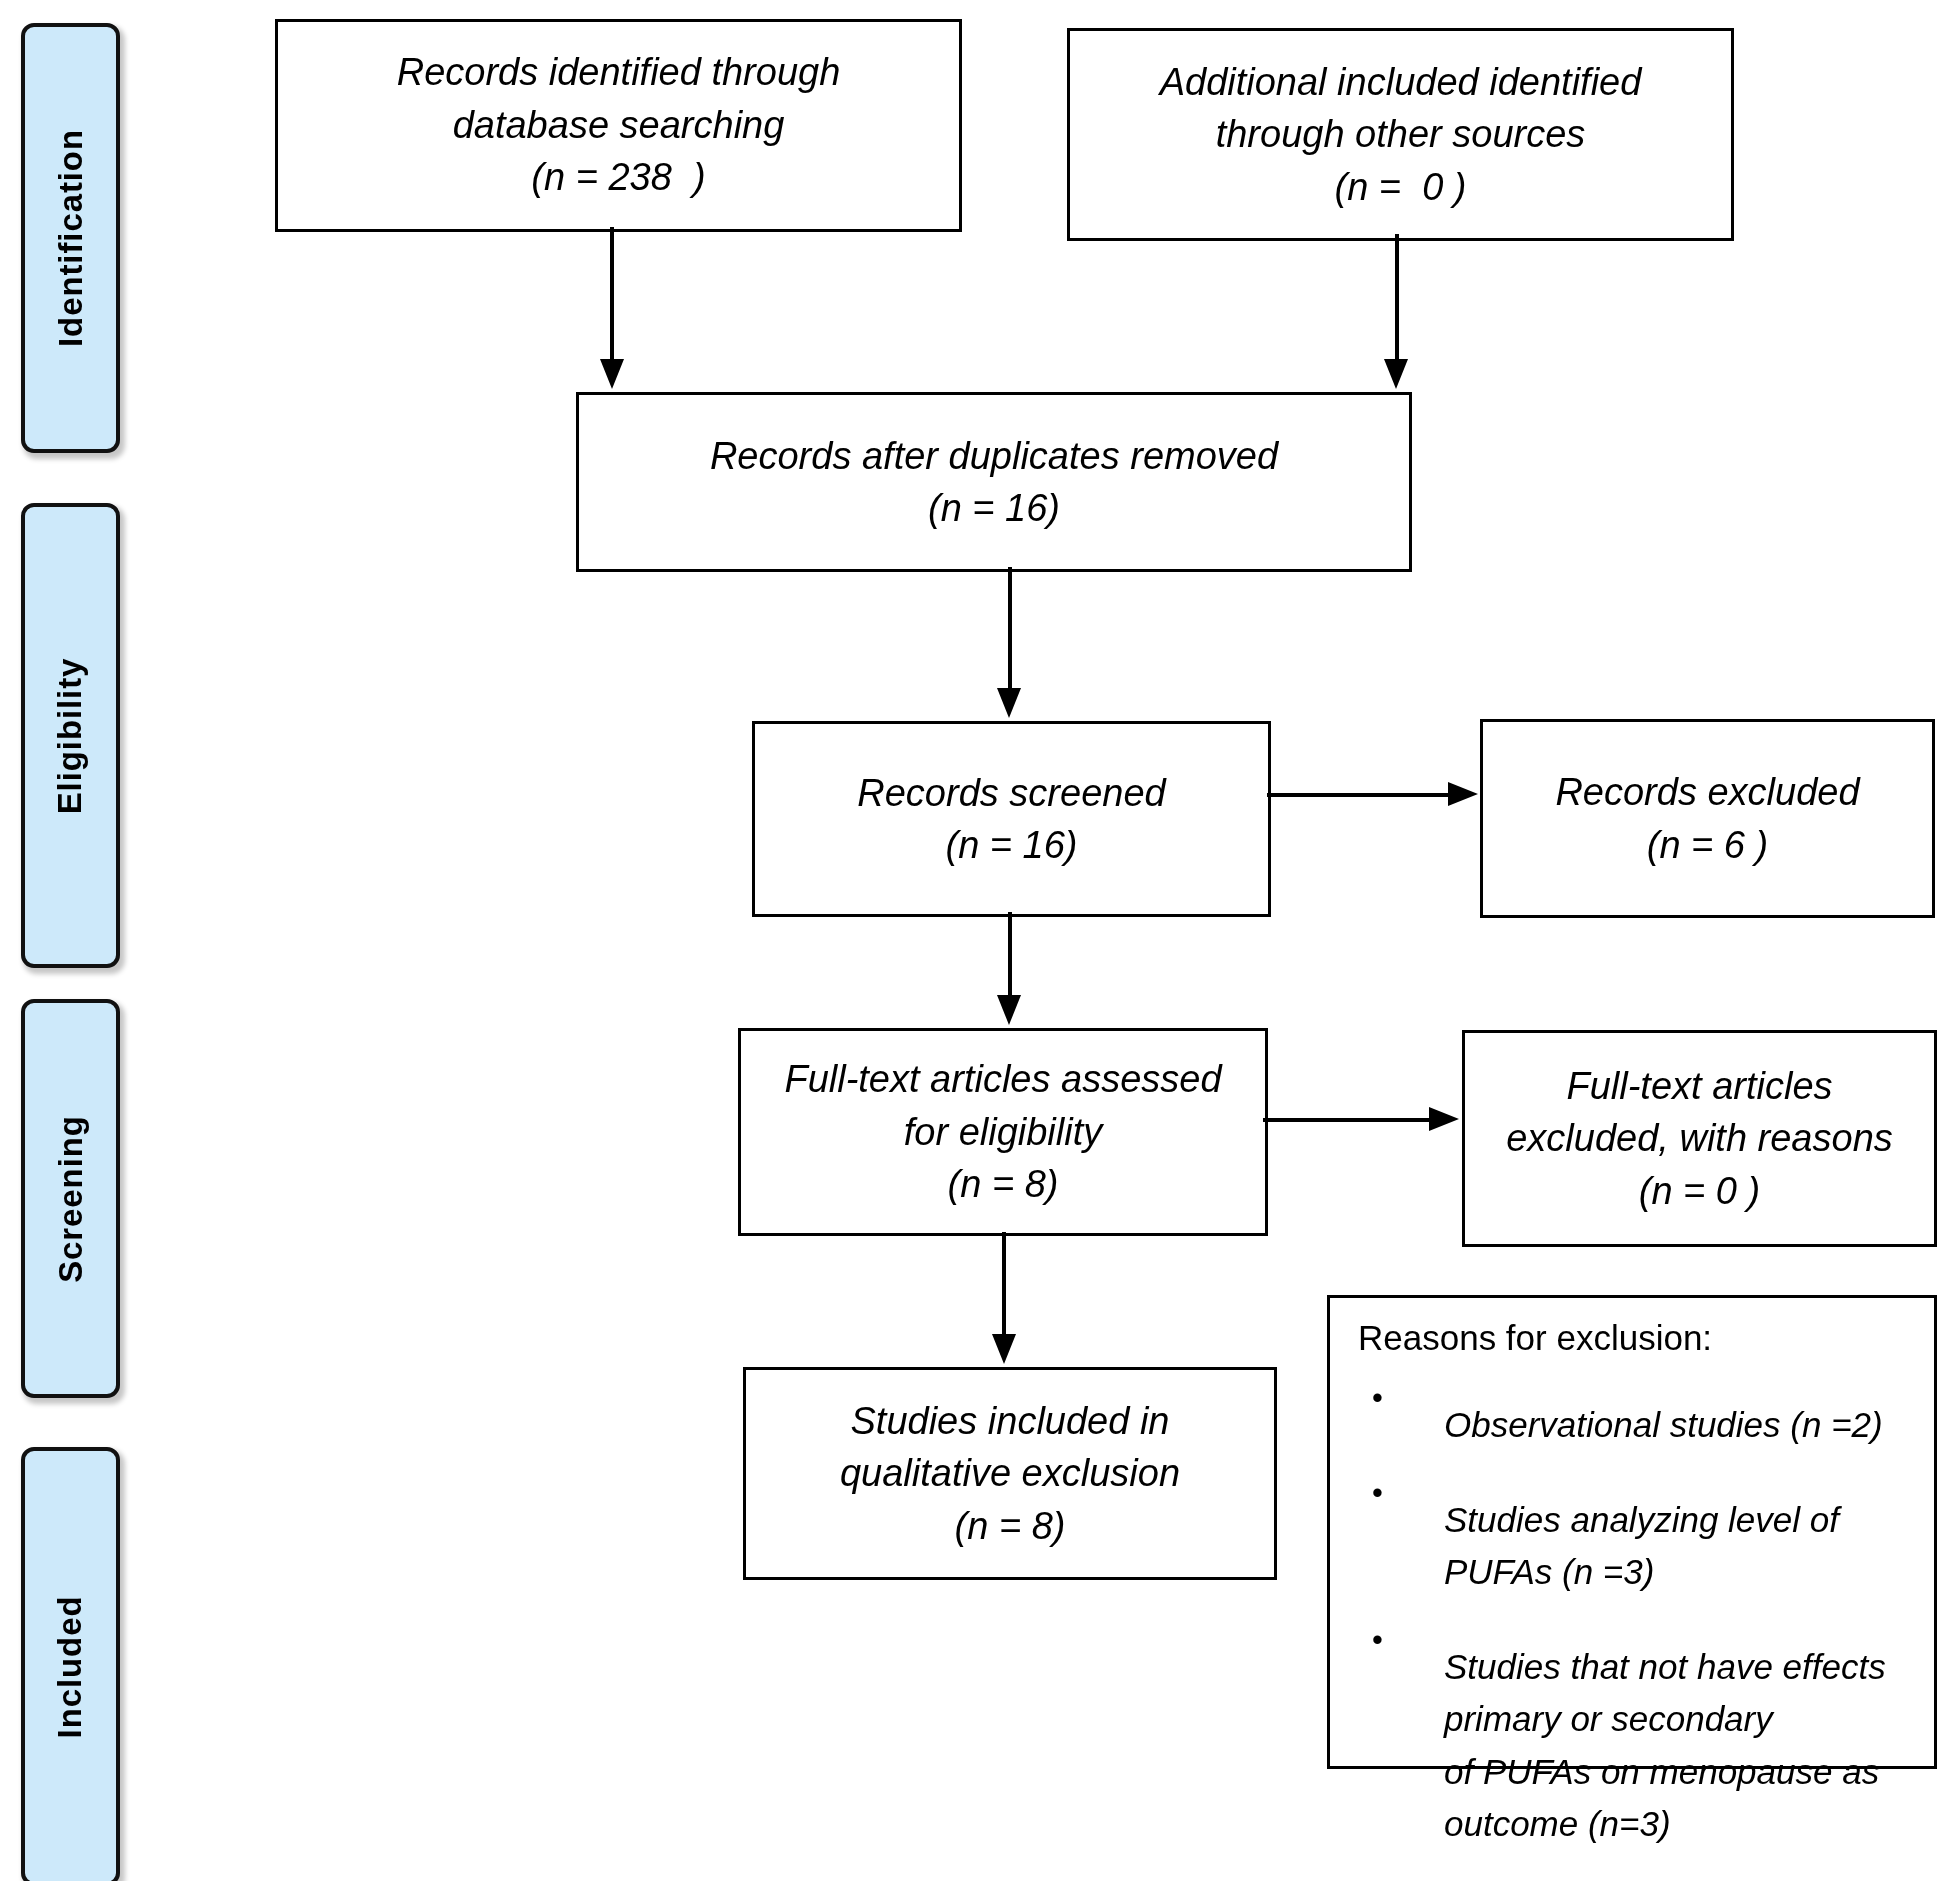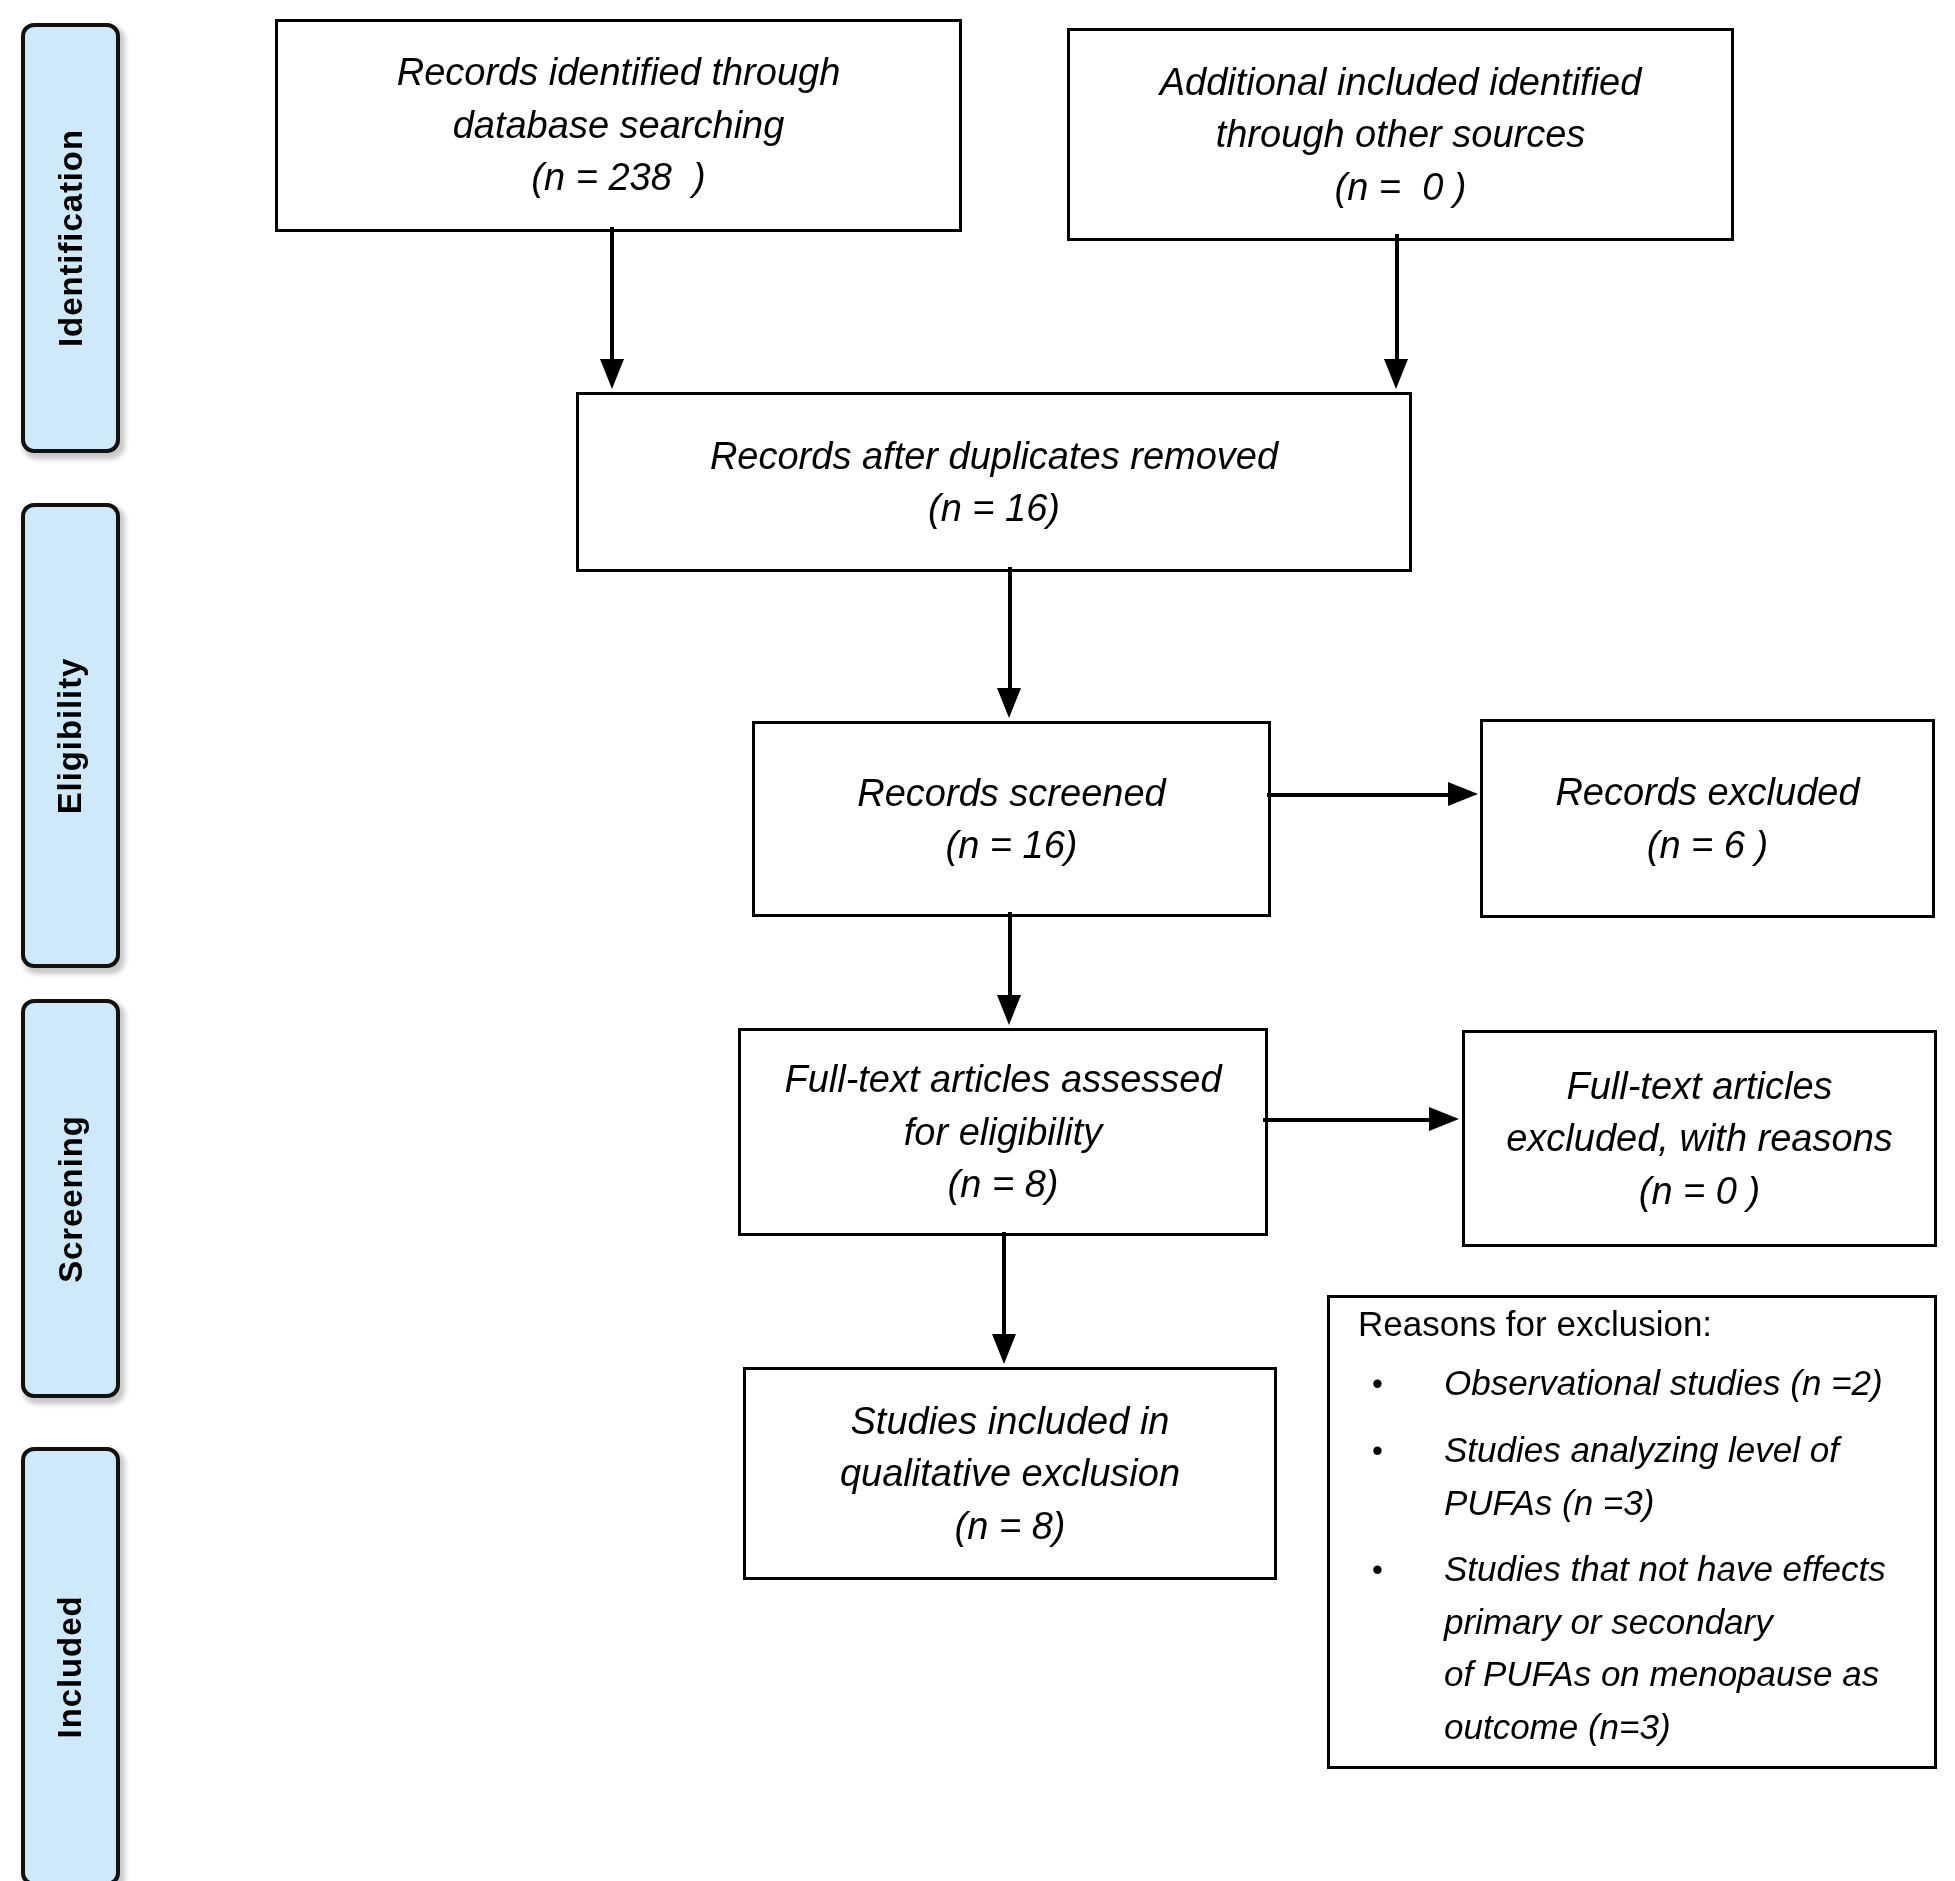--- a/index.html
+++ b/index.html
@@ -20,27 +20,27 @@
   }
   
   .fbox{
     position:absolute;background:#ffffff;border:3.2px solid #000000;
     display:flex;flex-direction:column;align-items:center;justify-content:center;
     text-align:center;font-size:38px;line-height:1.38;
   }
   .bline{white-space:pre-wrap;font-style:italic;}
   
   .reasons{
-    align-items:flex-start;justify-content:center;text-align:left;
-    font-size:35px;line-height:1.5;padding:1px 14px 0 28px;box-sizing:border-box;
+    align-items:flex-start;justify-content:flex-start;text-align:left;
+    font-size:35px;line-height:1.5;padding:14px 14px 0 28px;box-sizing:border-box;
   }
   .r-title{margin-bottom:6.5px;}
   .r-item{display:flex;margin-bottom:14px;}
   .r-dot{width:72px;flex:0 0 72px;text-align:left;padding-left:14px;font-size:31px;line-height:1.72;}
-  .r-text{flex:1;}
+  .r-text{flex:1;margin-top:28px;}
   
   .avl{position:absolute;width:3.7px;background:#000;}
   .ahl{position:absolute;height:3.7px;background:#000;}
   .ah-down{position:absolute;width:0;height:0;border-left:12.5px solid transparent;border-right:12.5px solid transparent;border-top:30px solid #000;}
   .ah-right{position:absolute;width:0;height:0;border-top:12.5px solid transparent;border-bottom:12.5px solid transparent;border-left:30px solid #000;}
 </style>
 </head>
 <body>
 
 <div class="canvas">

